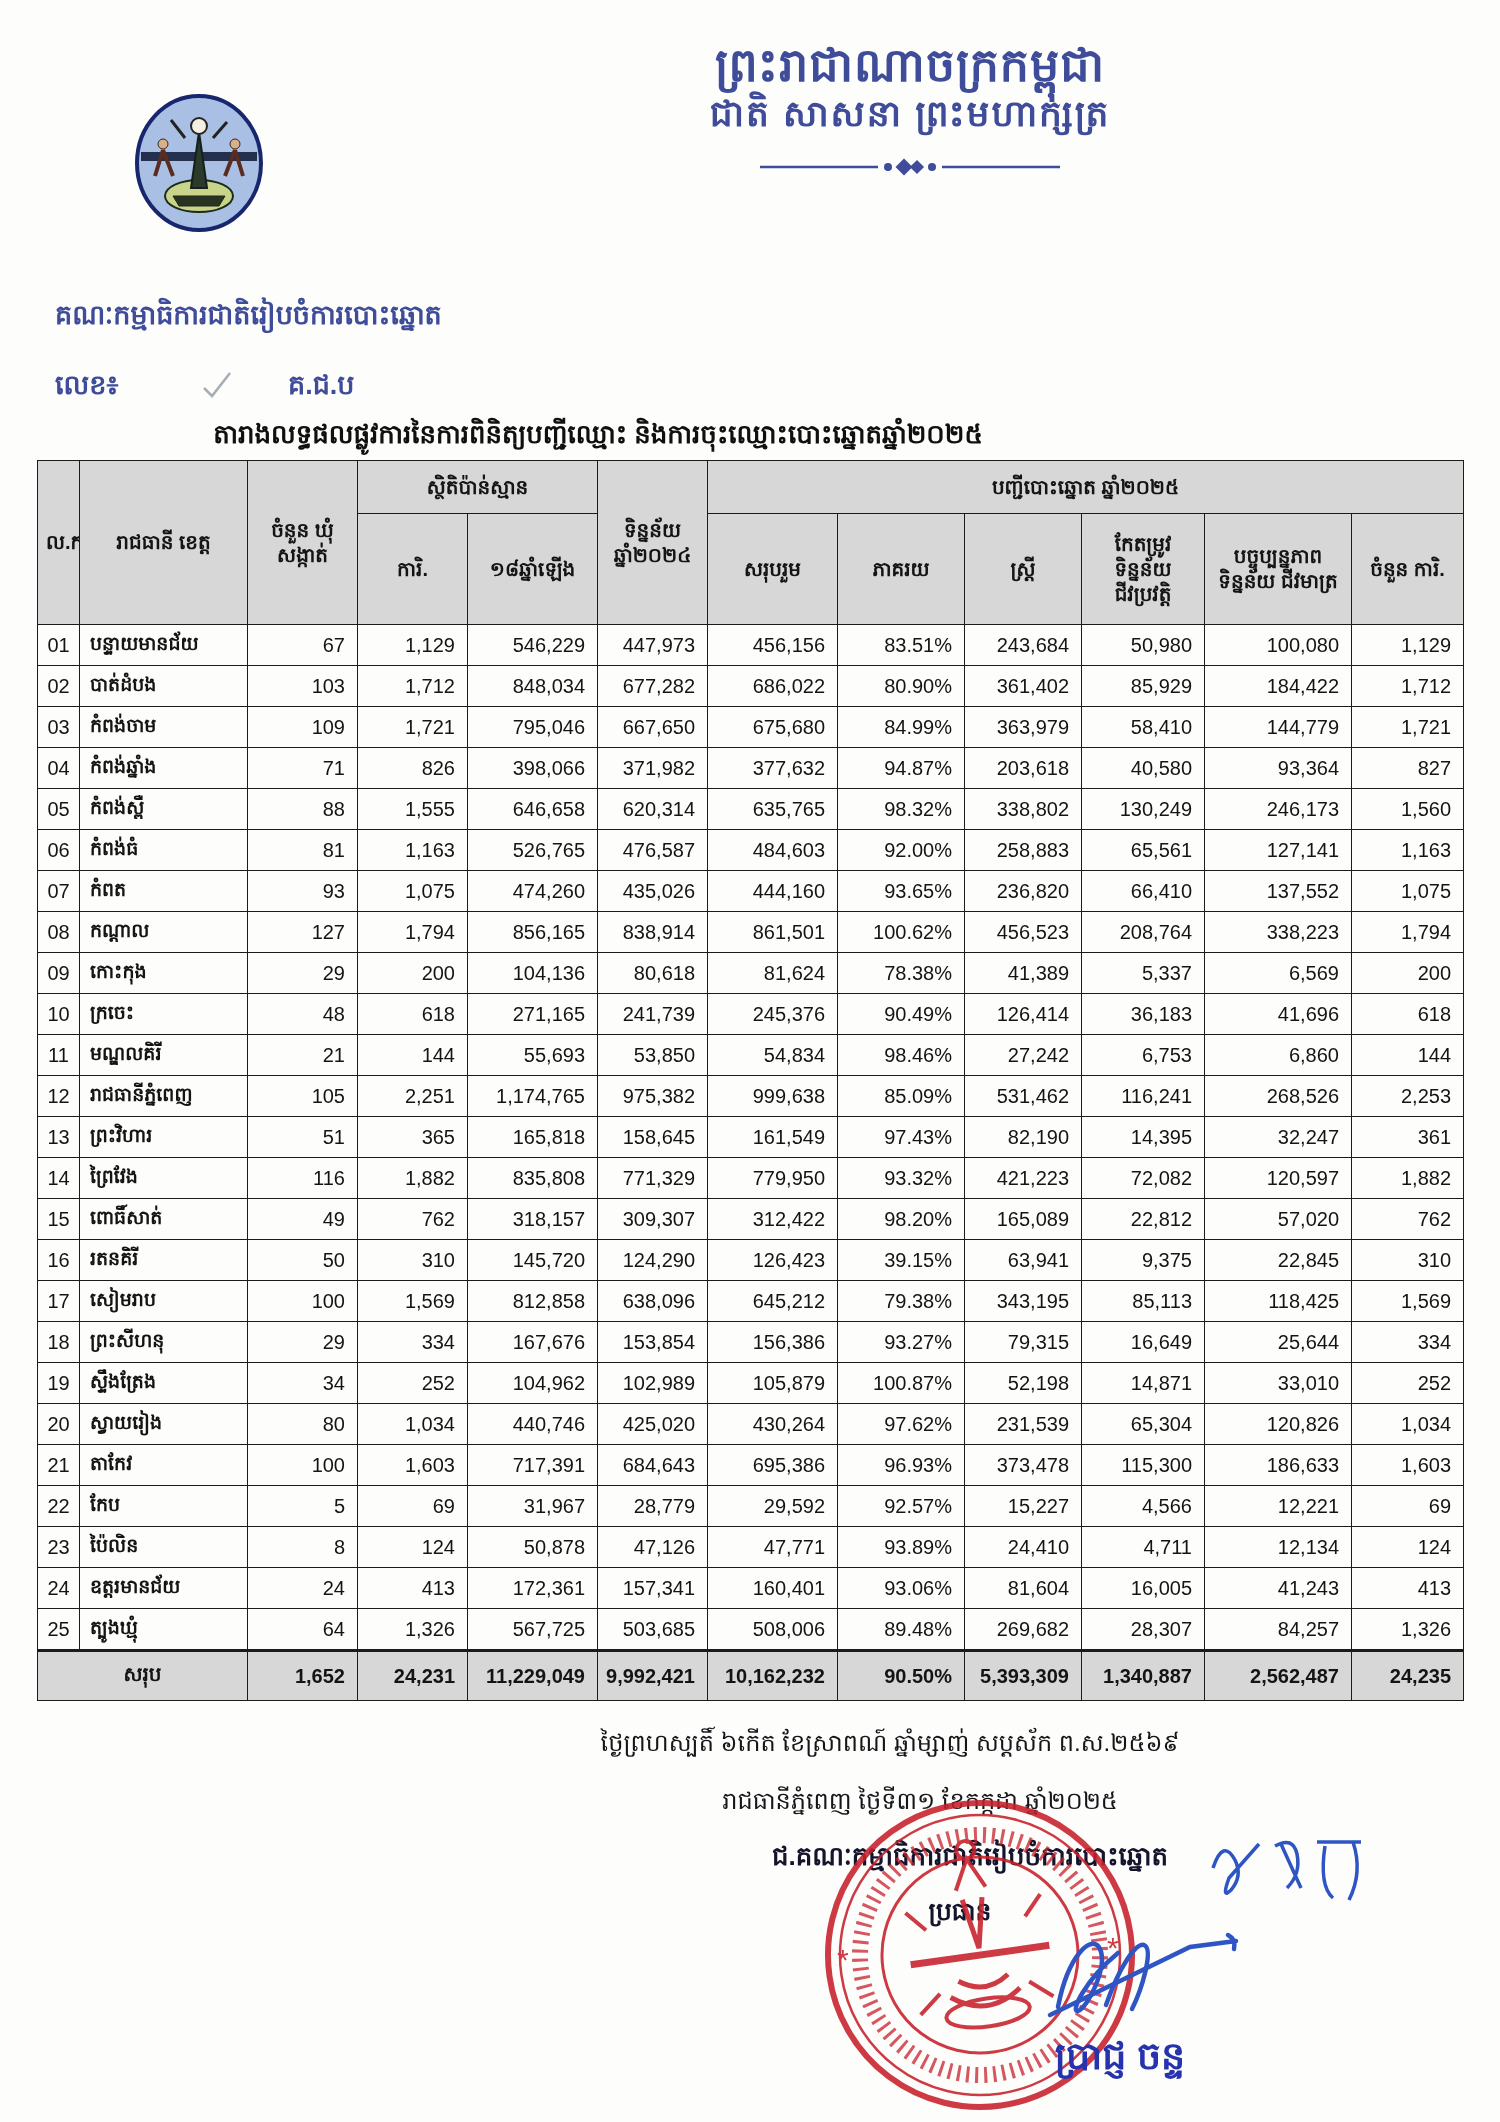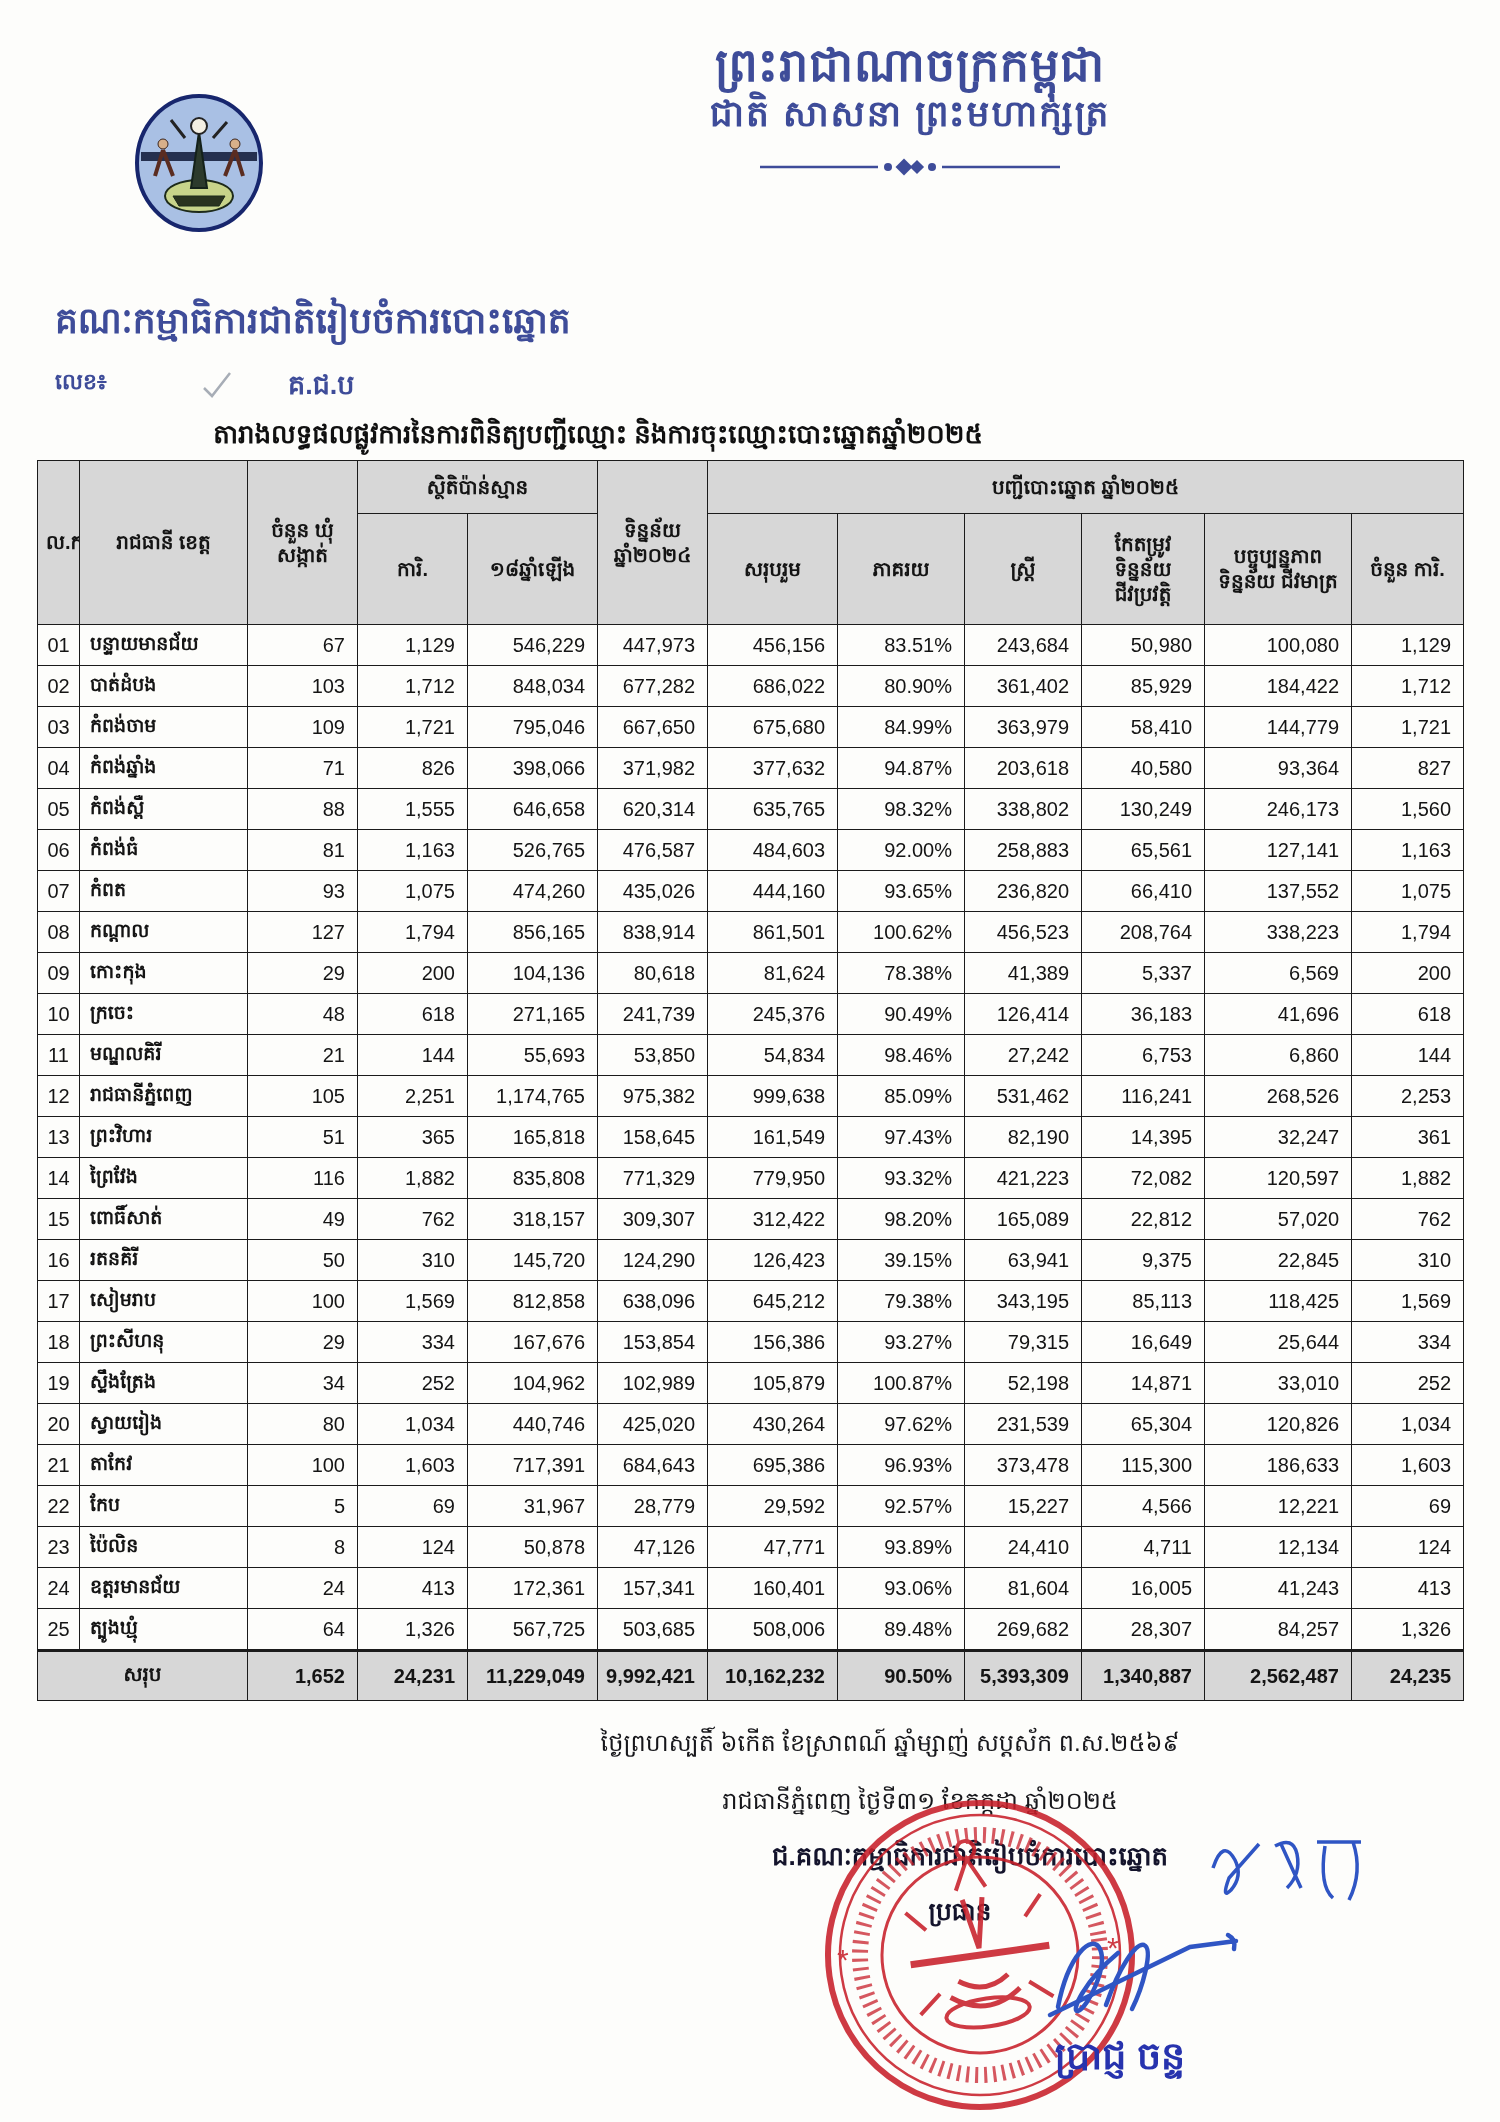--- a/index.html
+++ b/index.html
@@ -11,23 +11,23 @@
     position:relative; width:1500px; height:2122px; margin:0 auto;
     background:var(--paper); overflow:hidden;
     font-family:"Liberation Sans","DejaVu Sans",sans-serif; color:var(--ink);padding-left:48px;
   }
   
   .emblem{position:absolute; left:133px; top:92px; width:132px; height:142px;}
   .head-block{position:absolute; left:500px; top:40px; width:820px; text-align:center;}
   .kingdom{font-size:46px; font-weight:bold; color:var(--navy); letter-spacing:1px; line-height:1.1;}
   .motto{font-size:36px; font-weight:bold; color:var(--navy); letter-spacing:2px;}
   .divider{margin:14px auto 0 auto; display:block;}
-  .committee{position:absolute; left:55px; top:298px; font-size:36px; font-weight:bold; color:var(--navy);}
+  .committee{position:absolute; left:55px; top:298px; font-size:27px; font-weight:bold; color:var(--navy);}
   .refline{position:absolute; left:0; top:368px; width:600px; height:40px;}
-  .refline .lbl{position:absolute; left:55px; font-size:22px; font-weight:bold; color:var(--navy);}
+  .refline .lbl{position:absolute; left:55px; font-size:27px; font-weight:bold; color:var(--navy);}
   .refline .chk{position:absolute; left:200px; top:2px;}
   .refline .org{position:absolute; left:288px; font-size:27px; font-weight:bold; color:var(--navy);}
   .tbl-title{position:absolute; left:0; top:418px; width:1196px; text-align:center;
     font-size:26px; font-weight:bold; color:#101010;}
   
   .doc-table{position:absolute; left:37px; top:460px; width:1426px;
     border-collapse:collapse; table-layout:fixed;}
   .doc-table th,.doc-table td{border:1.6px solid var(--border); overflow:hidden;
     font-size:20px; color:var(--ink); padding:2px 8px;}
   .doc-table thead th{background:var(--headbg); font-weight:bold; text-align:center;

